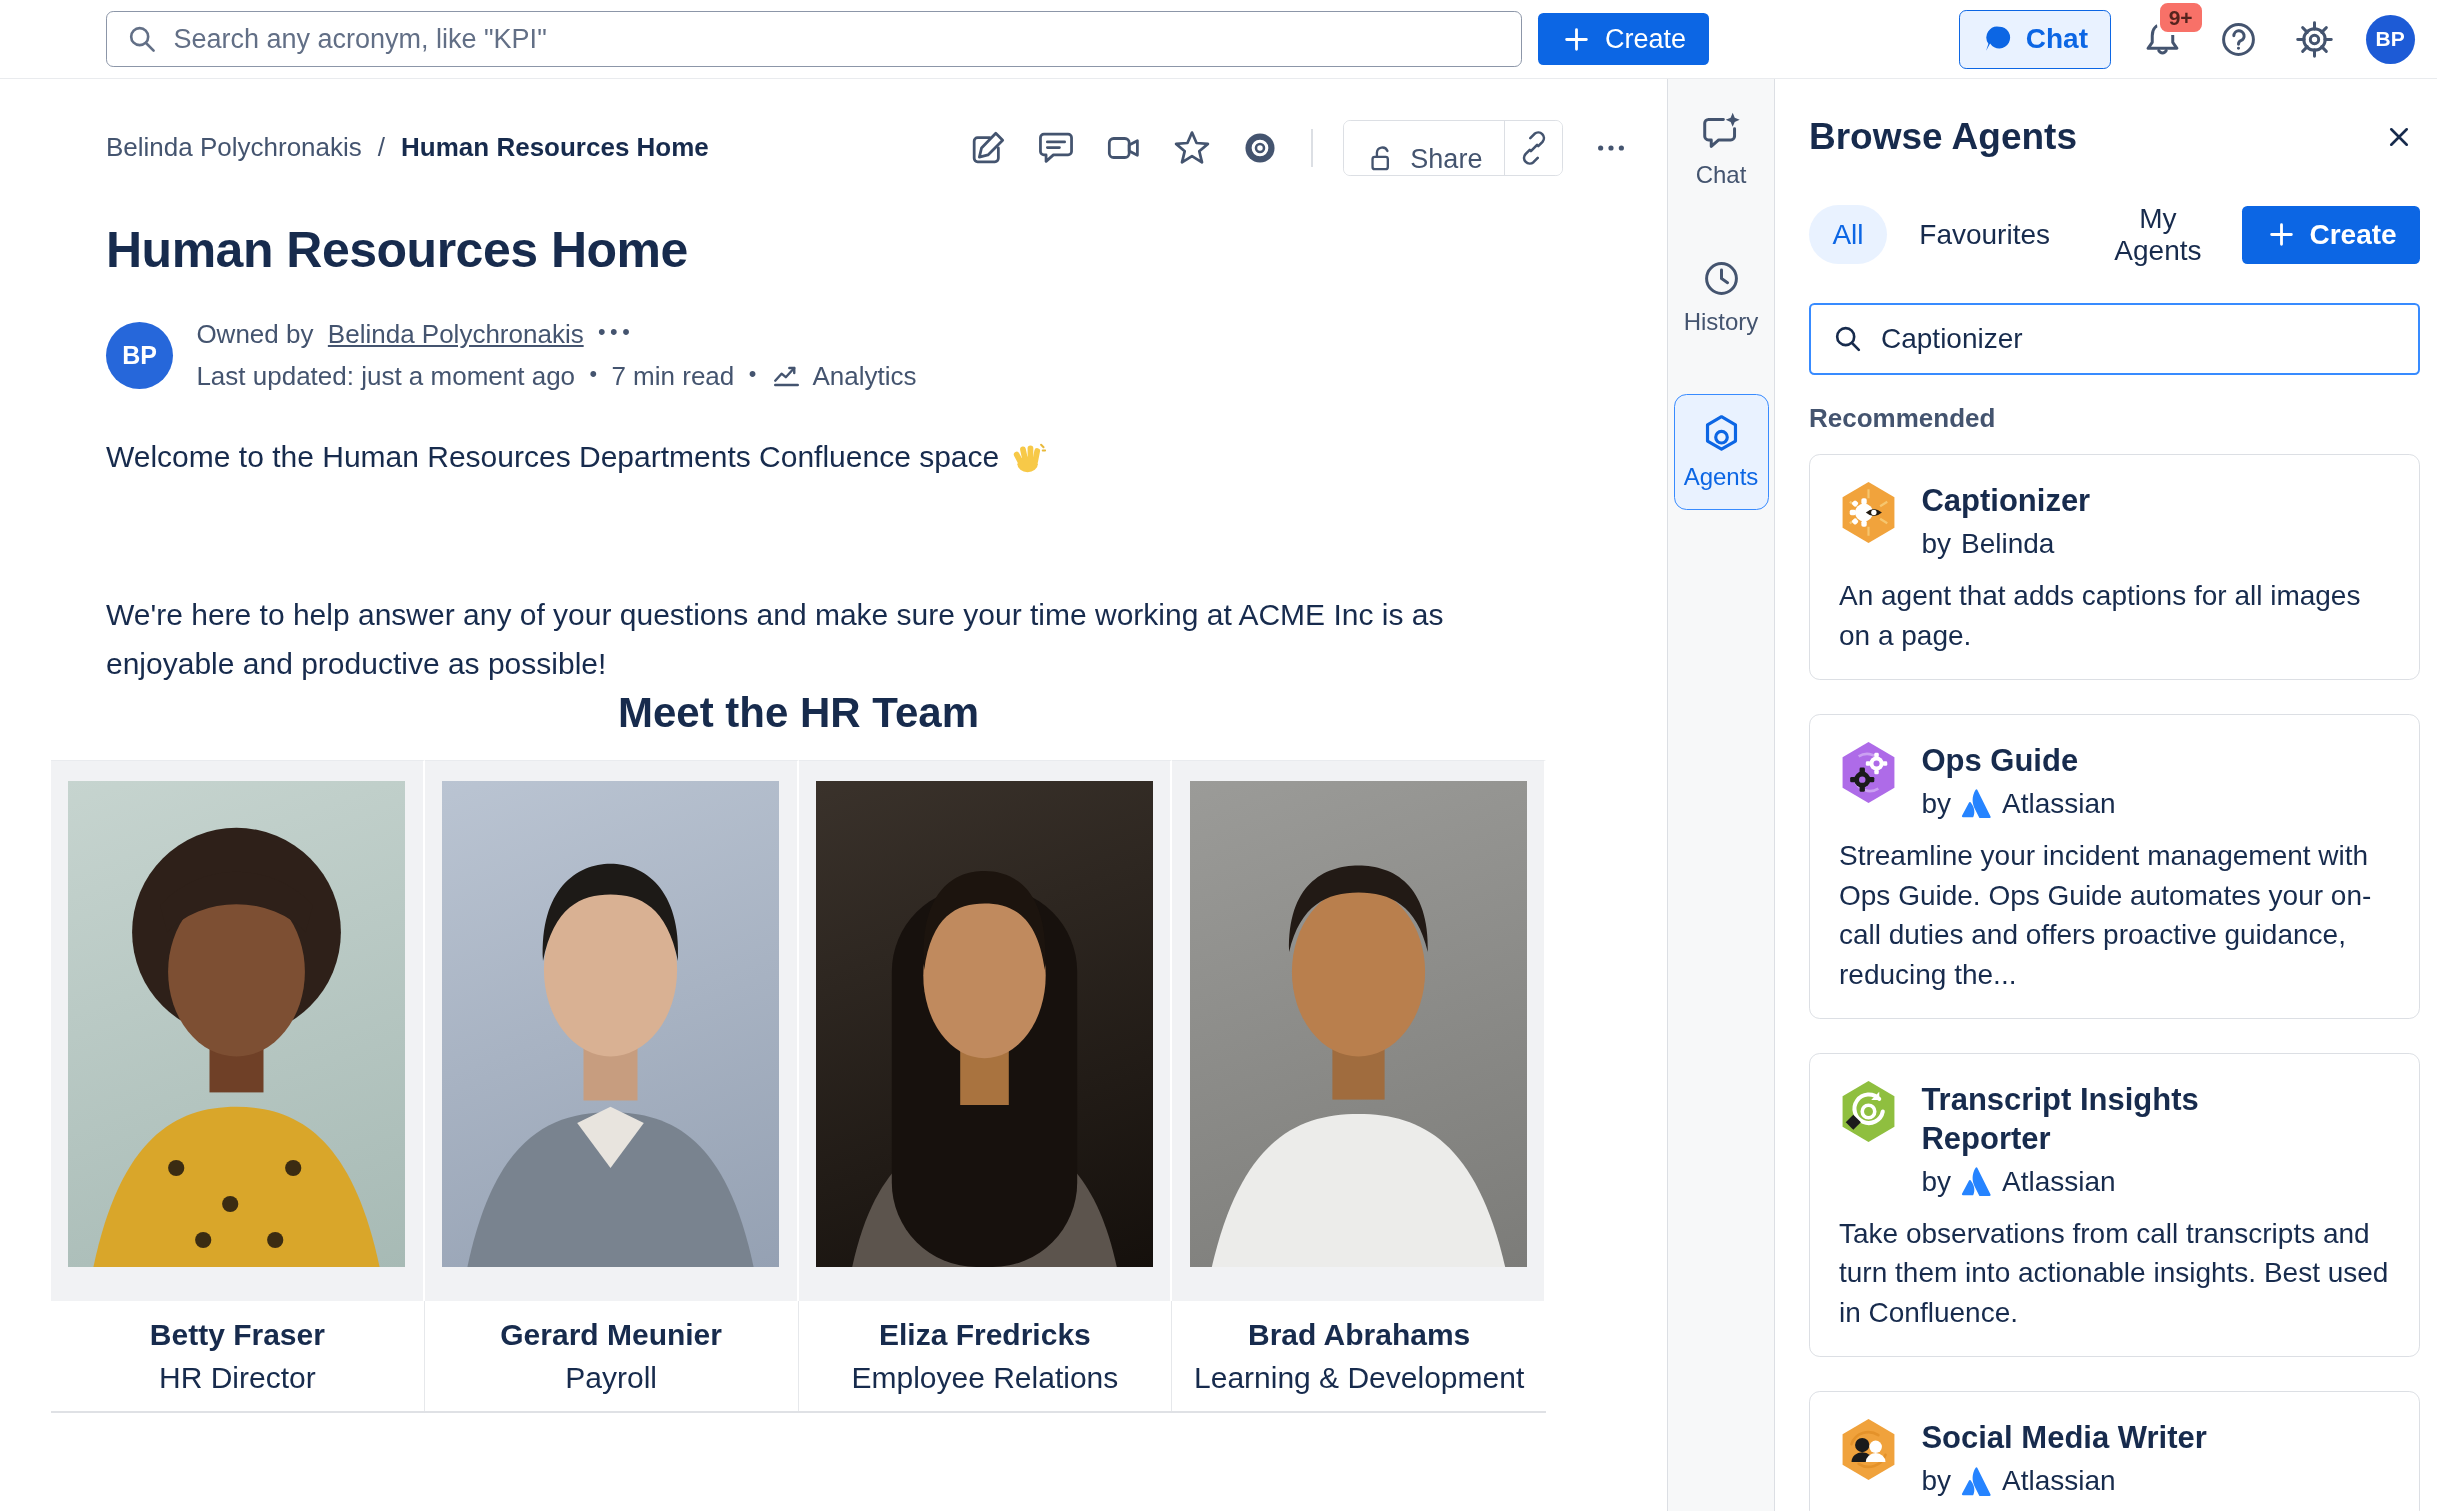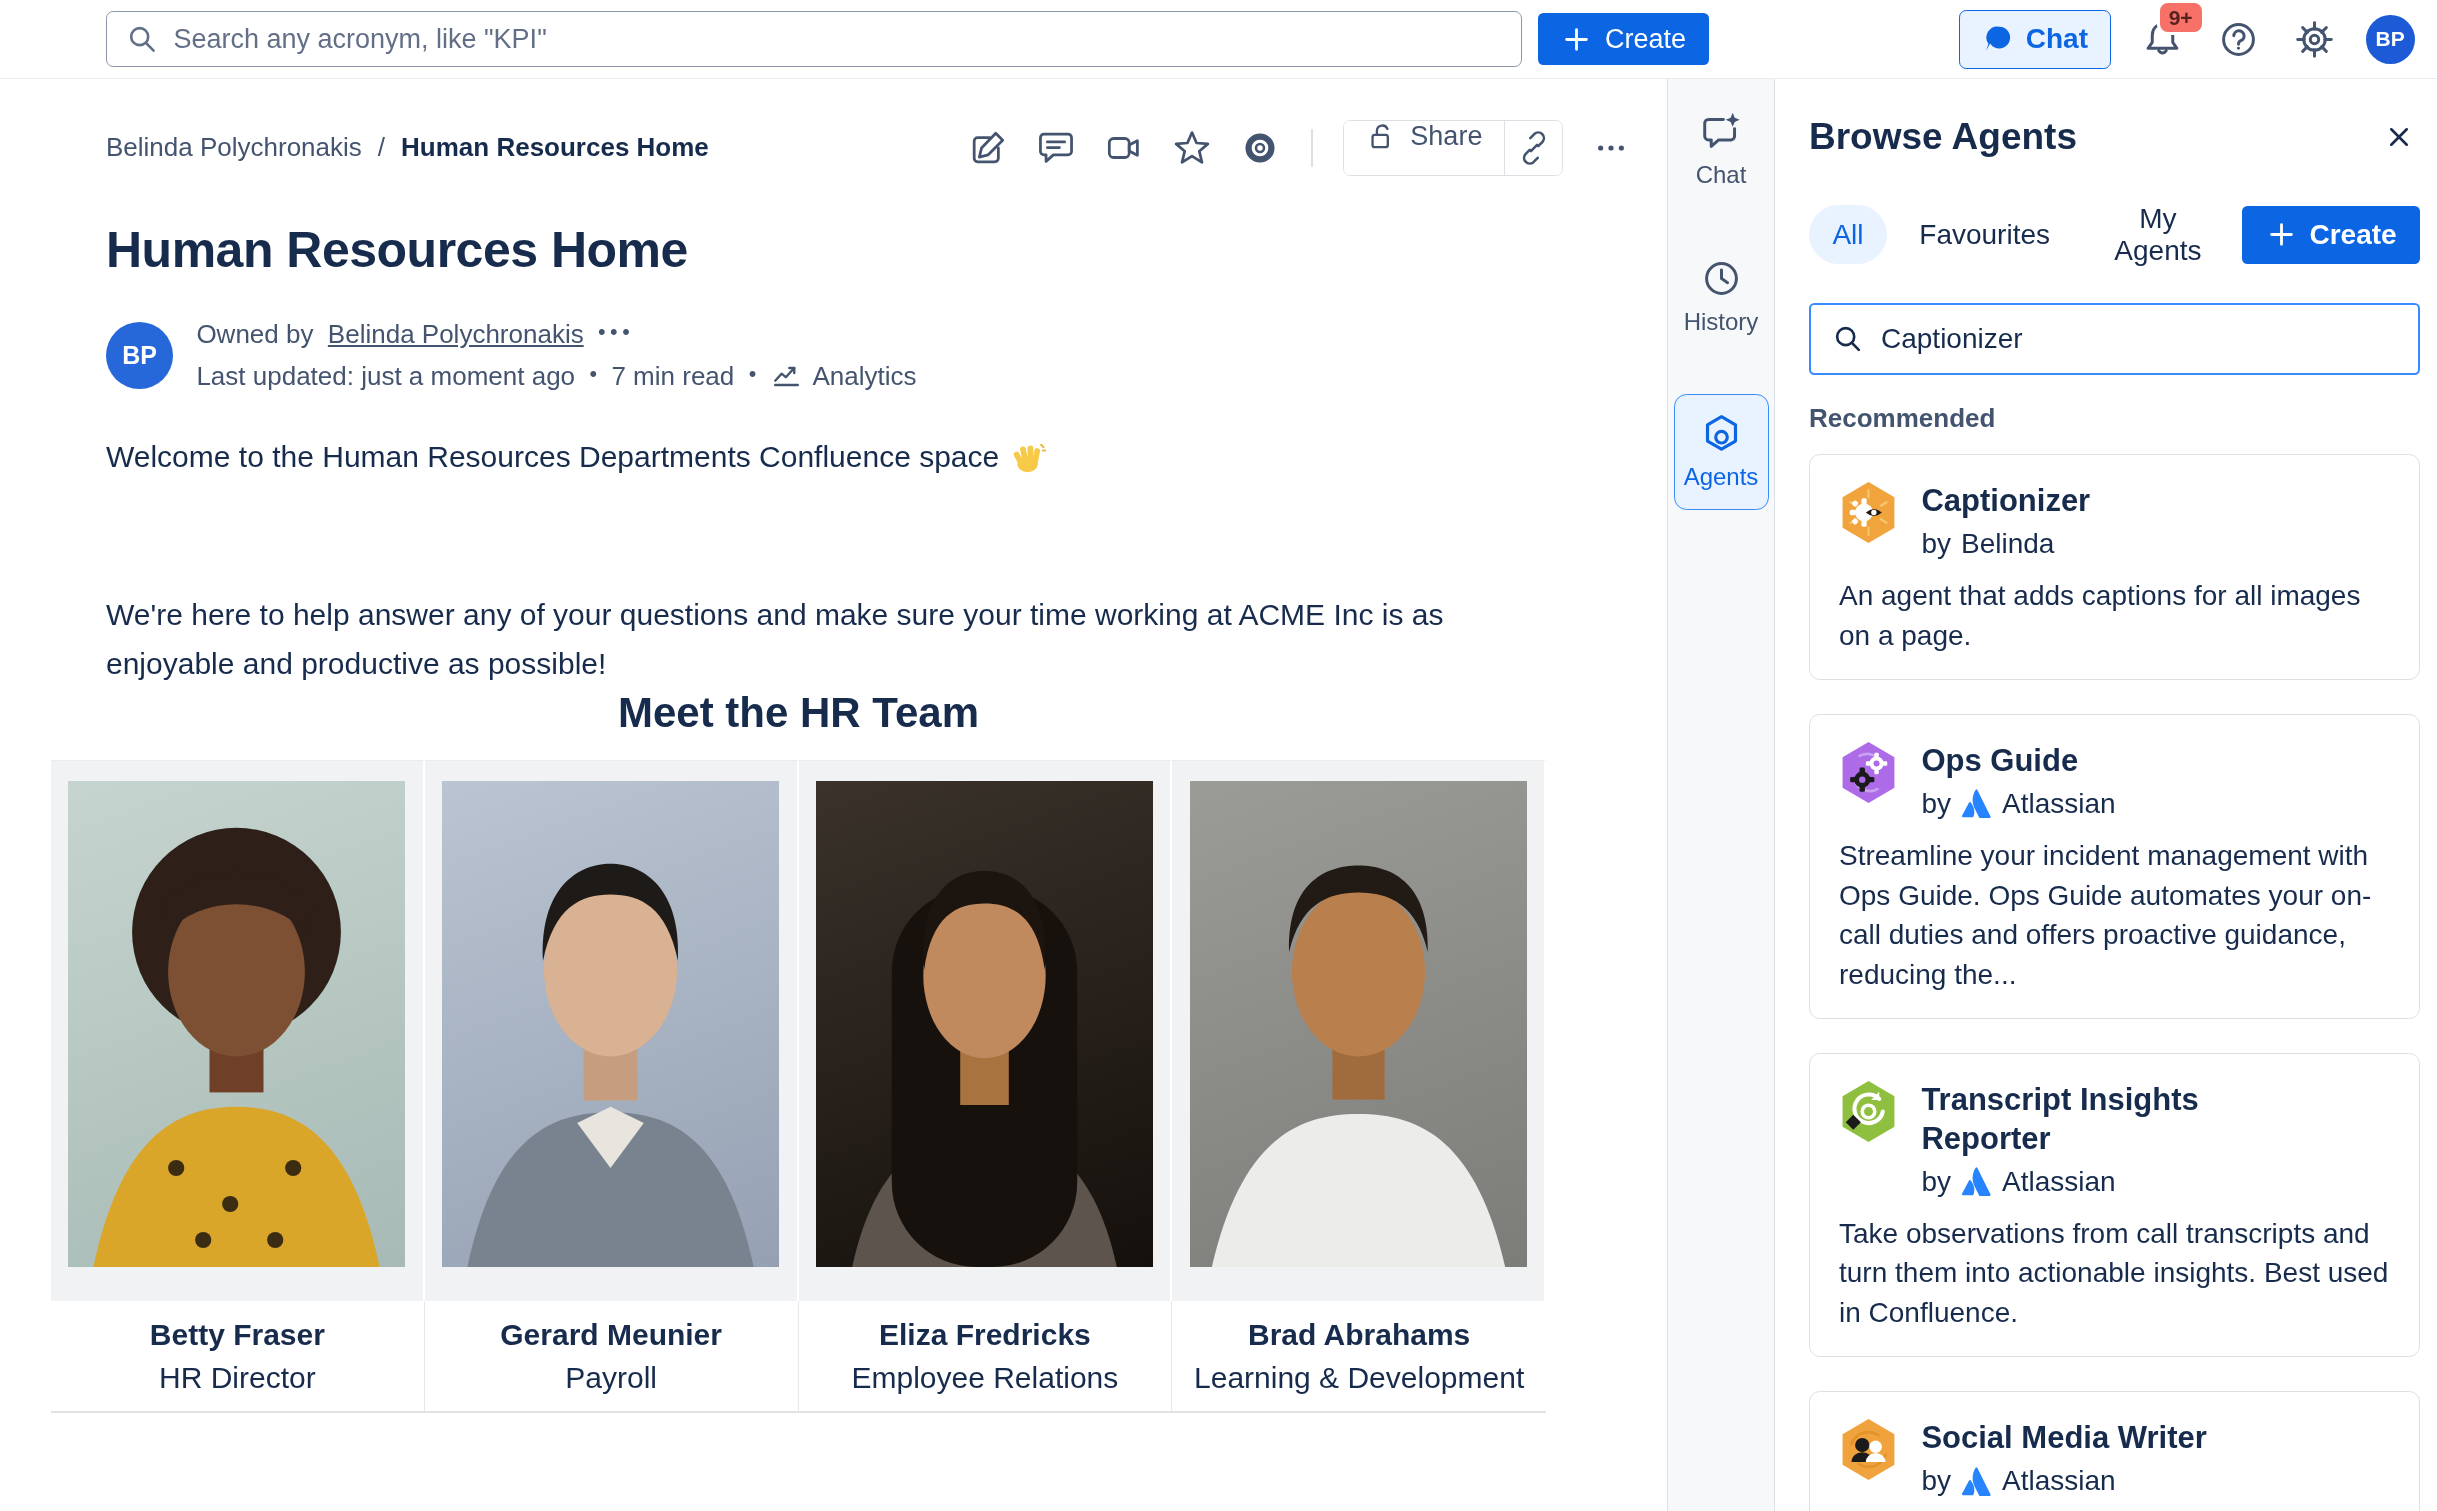--- a/index.html
+++ b/index.html
@@ -35,21 +35,21 @@
 
   .pagebar { display:flex; align-items:center; justify-content:space-between; height:65px; }
   .breadcrumb { display:flex; align-items:center; gap:16px; font-size:26px; color:#44546F; }
   .breadcrumb .space { cursor:pointer; }
   .breadcrumb .current { color:#172B4D; font-weight:bold; }
   .page-actions { display:flex; align-items:center; gap:27px; color:#44546F; }
   .pa-icon { background:none; border:none; color:#44546F; width:41px; height:41px;
     display:flex; align-items:center; justify-content:center; cursor:pointer; }
   .v-div { width:1.8px; height:38px; background:#DCDFE4; margin:0 3.6px; }
   .share-group { display:flex; border:1.8px solid #DCDFE4; border-radius:7.2px; overflow:hidden; }
-  .share-main { display:flex; align-items:flex-start; gap:12.6px; height:54px; padding:0 21.6px;
+  .share-main { display:flex; align-items:flex-end; gap:12.6px; height:54px; padding:0 21.6px;
     background:#fff; border:none; font-size:27px; color:#44546F; cursor:pointer;
     font-family:"Liberation Sans",sans-serif; }
   .link-seg { width:58px; display:flex; align-items:center; justify-content:center;
     border:none; border-left:1.8px solid #DCDFE4; background:#fff; color:#44546F; cursor:pointer; }
 
   .page-title { font-size:50px; font-weight:bold; margin-top:41px; letter-spacing:-0.5px; }
 
   .byline { display:flex; gap:23.4px; margin-top:40px; align-items:center; }
   .byline .avatar-lg { width:67px; height:67px; border-radius:50%; background:#2667DA; color:#fff;
     font-size:25px; font-weight:bold; display:flex; align-items:center; justify-content:center; }

